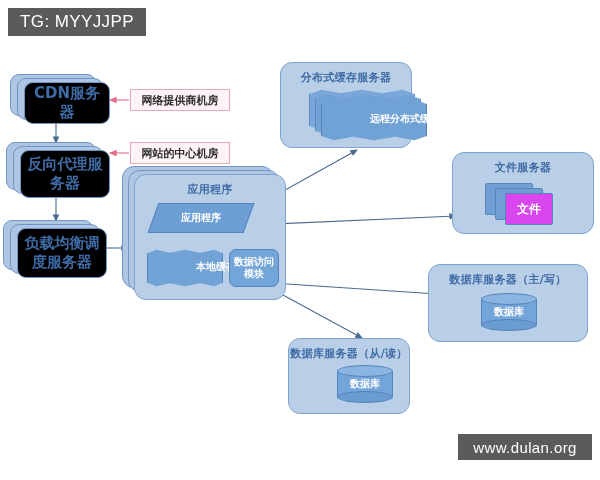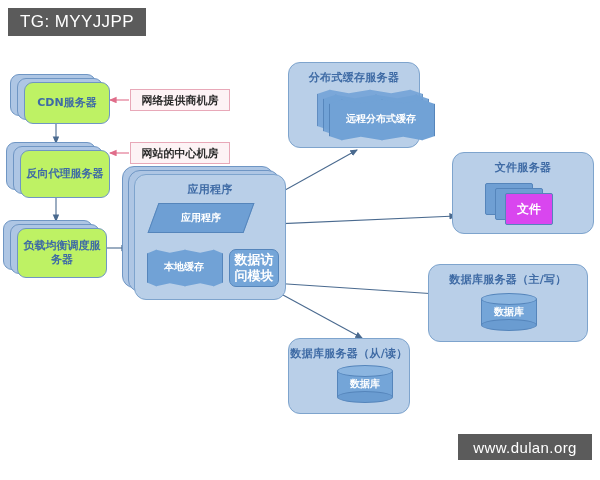--- a/index.html
+++ b/index.html
@@ -21,22 +21,22 @@
   #wm-tg{left:8px;top:8px;width:138px;height:28px;font-size:17px;}
   #wm-site{left:458px;top:434px;width:134px;height:26px;font-size:15px;}
   
   .stackwrap{position:absolute;}
   .stackwrap .lyr{
     position:absolute;box-sizing:border-box;
     border:1px solid #6f96c4;background:#aec6e4;border-radius:9px;
   }
   .stackwrap .front{
     position:absolute;box-sizing:border-box;
-    border:1px solid #6f96c4;background:#bef264;border-radius:9px;
-    color:#3f6ba5;font-size:11px;font-weight:bold;
+    border:1px solid #6f96c4;background:#000000;border-radius:9px;
+    color:#3f6ba5;font-size:15px;font-weight:bold;
     display:flex;align-items:center;justify-content:center;
     text-align:center;line-height:1.3;padding:2px 4px;
   }
 
   
   .container-node{
     position:absolute;box-sizing:border-box;
     border:1px solid #7ea4cd;
     background:#b9cfe8;
     border-radius:12px;
@@ -59,26 +59,26 @@
     text-align:center;
   }
   .wave{
     position:absolute;background:#71a2d6;border:1px solid #5585bb;
     border-radius:4px;
     -webkit-clip-path:polygon(0% 12%,12% 2%,30% 10%,50% 2%,70% 10%,88% 2%,100% 12%,100% 88%,88% 98%,70% 90%,50% 98%,30% 90%,12% 98%,0% 88%);
     clip-path:polygon(0% 12%,12% 2%,30% 10%,50% 2%,70% 10%,88% 2%,100% 12%,100% 88%,88% 98%,70% 90%,50% 98%,30% 90%,12% 98%,0% 88%);
   }
   .wave-label{
     position:absolute;color:#ffffff;font-size:10px;font-weight:bold;
-    display:flex;align-items:center;justify-content:center;text-align:center;
+    display:flex;align-items:center;justify-content:center;text-align:center;padding-left:32px;
   }
   .modbox{
     position:absolute;box-sizing:border-box;
     background:#74a5d8;border:1px solid #5585bb;border-radius:7px;
-    color:#ffffff;font-size:13px;font-weight:bold;
+    color:#ffffff;font-size:10px;font-weight:bold;
     display:flex;align-items:center;justify-content:center;
     text-align:center;line-height:1.2;padding:1px 2px;
   }
   .filecard{
     position:absolute;box-sizing:border-box;
     background:#6f9fd3;border:1px solid #5585bb;border-radius:2px;
   }
   .filecard.front{
     background:#d946ef;
     color:#ffffff;font-size:12px;font-weight:bold;
@@ -181,21 +181,21 @@
       <div class="para" style="left:18px;top:28px;width:96px;height:30px;"></div>
       <div class="para-label" style="left:18px;top:28px;width:96px;height:30px;">应用程序</div>
 
       <div class="wave" style="left:12px;top:74px;width:74px;height:36px;"></div>
       <div class="wave-label" style="left:12px;top:74px;width:74px;height:36px;">本地缓存</div>
 
       <div class="modbox" style="left:94px;top:74px;width:50px;height:38px;">数据访问模块</div>
     </div>
   </div>
 
-  <div class="container-node" style="left:288px;top:62px;width:132px;height:86px;">
+  <div class="container-node" style="left:280px;top:62px;width:132px;height:86px;">
     <div class="container-title">分布式缓存服务器</div>
     <div class="wave" style="left:28px;top:26px;width:104px;height:40px;opacity:.88;"></div>
     <div class="wave" style="left:34px;top:31px;width:104px;height:40px;opacity:.94;"></div>
     <div class="wave" style="left:40px;top:36px;width:104px;height:40px;"></div>
     <div class="wave-label" style="left:40px;top:36px;width:104px;height:40px;">远程分布式缓存</div>
   </div>
 
   <div class="container-node" style="left:452px;top:152px;width:142px;height:82px;">
     <div class="container-title">文件服务器</div>
     <div class="filecard" style="left:32px;top:30px;width:48px;height:32px;"></div>

